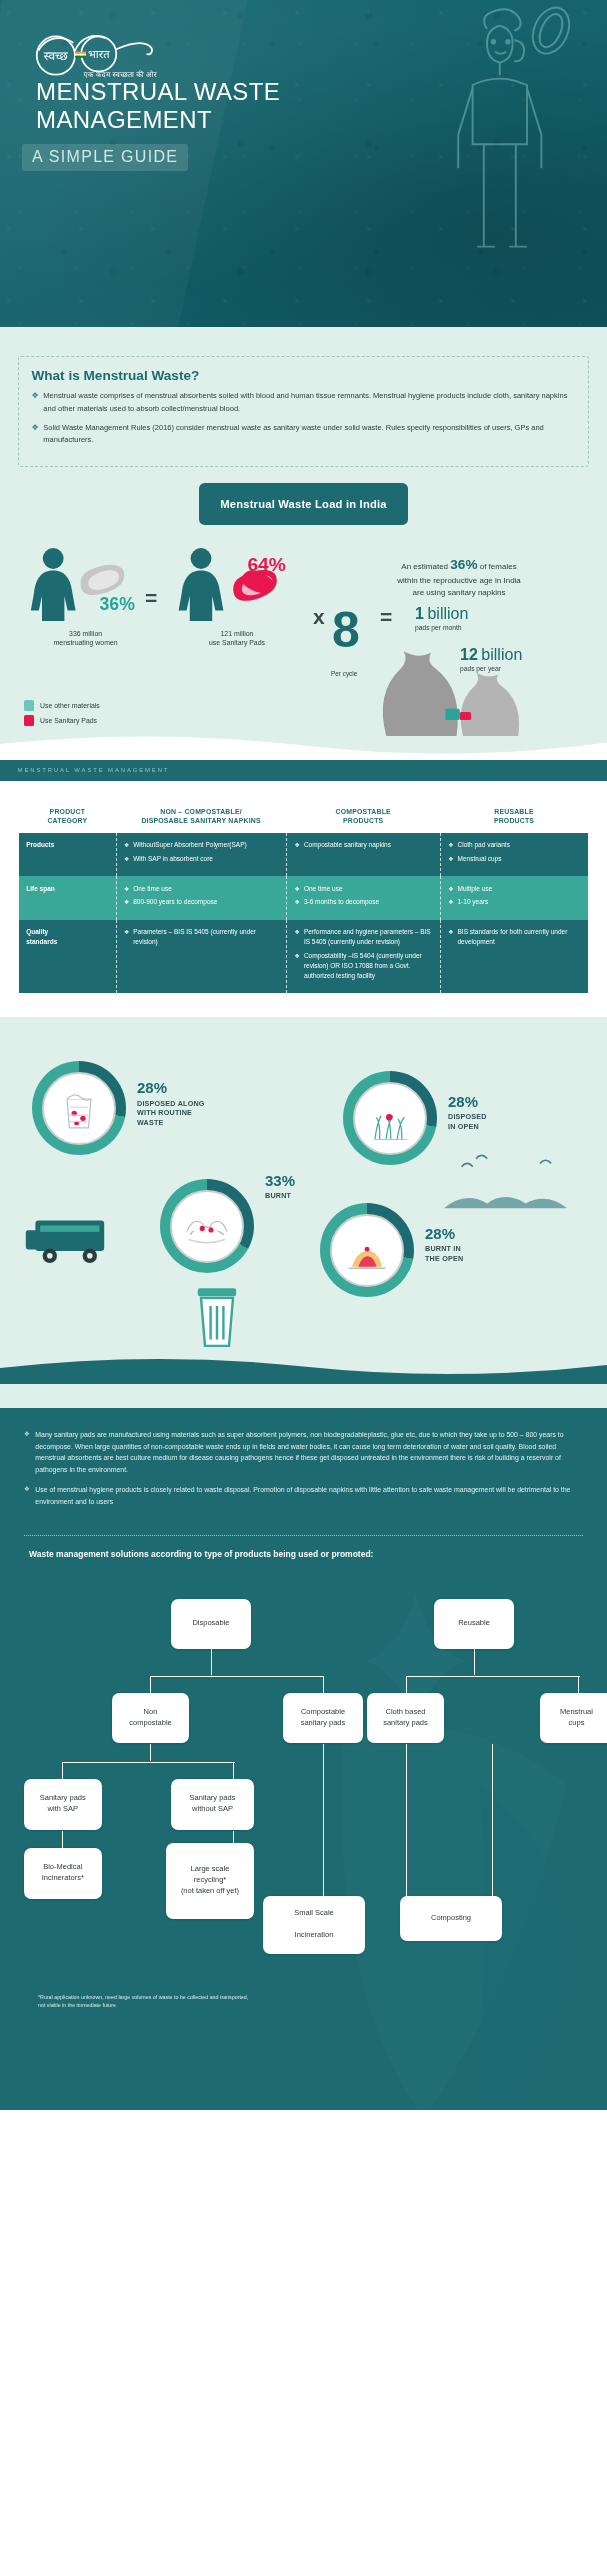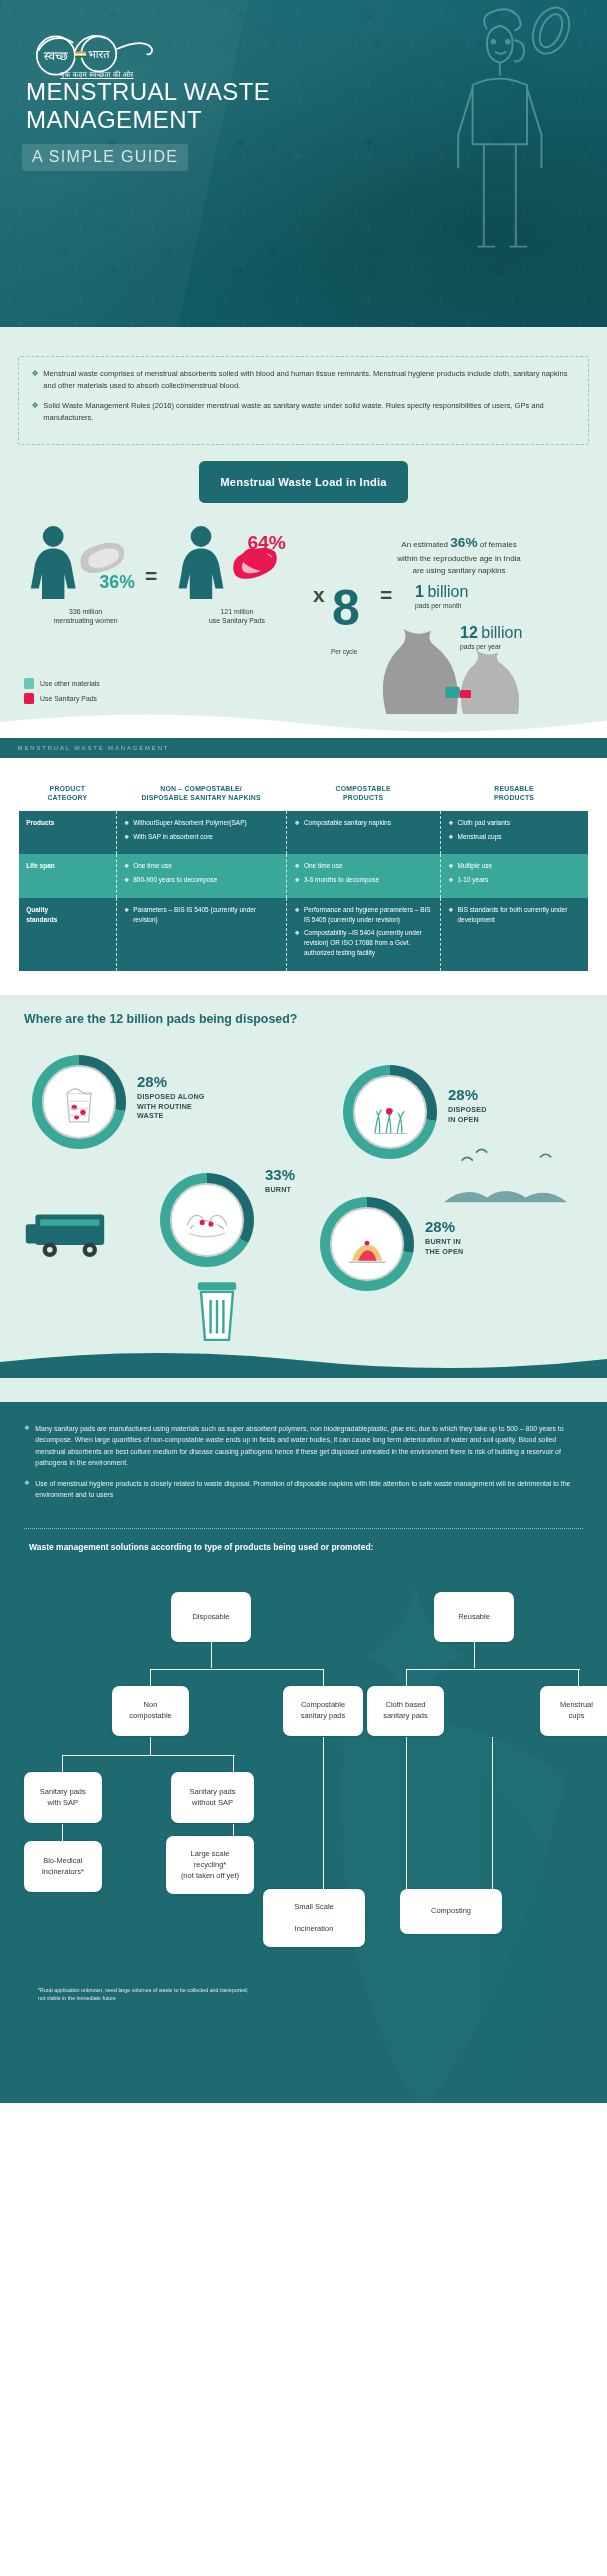--- a/index.html
+++ b/index.html
@@ -31,24 +31,24 @@
   }
   .hero-diag {
     position:absolute; left:-32px; top:-48px; width:240px; height:447px;
     background: rgba(255,255,255,0.035);
     transform: rotate(12deg);
   }
   .logo { position:absolute; left:22.4px; top:19px; width:144px; height:62px; }
   .logo-sub {
     position:absolute; left:37px; top:69px; width:120px;
     color:#fff; font-family:"Liberation Serif", serif;
-    font-size:7.2px; letter-spacing:0.3px; text-align:center;text-decoration:underline;
+    font-size:7.2px; letter-spacing:0.3px; text-align:right;
   }
   .hero-title {
-    position:absolute; left:26px; top:78px;
+    position:absolute; left:36px; top:78px;
     color:#ffffff; font-size:24px; line-height:1.18;
     font-weight:300; letter-spacing:0.4px;
   }
   .hero-badge {
     position:absolute; left:22.4px; top:144px;
     background:rgba(255,255,255,0.14);
     border-radius:2.4px; padding:4px 9.6px 4.8px 9.6px;
     color:#cfe9e6; font-size:16px; letter-spacing:1.3px; font-weight:300;
   }
   .hero-girl { position:absolute; right:16px; top:4.8px; opacity:.42; }
@@ -215,20 +215,21 @@
     </svg>
   </section>
 
   <section class="mint">
     <svg class="wave-top" viewBox="0 0 760 26" preserveAspectRatio="none" height="21">
       <path d="M0 0 Q190 26 380 10 T760 2 L760 26 L0 26 Z" fill="#dff0ea"></path>
       <rect x="0" y="0" width="760" height="4" fill="#0f5760" opacity="0"></rect>
     </svg>
 
     <div class="card-what">
+      <div class="card-title">What is Menstrual Waste?</div>
 
       <div class="bullet-row">
         <span class="bullet-mark">❖</span>
         <span class="bullet-txt">Menstrual waste comprises of  menstrual absorbents soiled with blood and human tissue remnants. Menstrual hygiene products include cloth, sanitary napkins and other materials used to absorb collect/menstrual blood.</span>
       </div>
       <div class="bullet-row">
         <span class="bullet-mark">❖</span>
         <span class="bullet-txt">Solid Waste Management Rules (2016) consider menstrual waste as sanitary waste under solid waste. Rules specify responsibilities of users, GPs and manufacturers.</span>
       </div>
     </div>
@@ -449,21 +450,20 @@
                 <span class="m">❖</span>
                 <span>BIS standards for both currently under development</span>
               </div>
           </td>
         </tr>
       </tbody>
     </table>
   </section>
 
   <section class="disposal">
-    <h2>Where are the 12 billion pads being disposed?</h2>
 
     <div class="donuts">
 
       <div class="donut-group" style="left:32px; top:24px;">
         <div class="donut" style="background:conic-gradient(#1d6a70 0deg 100.8deg, #3aa899 100.8deg 360deg);"></div>
         <svg class="donut-ic" viewBox="0 0 118 118">
           <path d="M44 48 h30 l-3 36 h-24 z" fill="#ffffff" stroke="#b9c2c1" stroke-width="1.6"></path>
           <path d="M44 48 q10 -10 18 -2 q6 5 12 2" fill="#ffffff" stroke="#b9c2c1" stroke-width="1.6"></path>
           <circle cx="53" cy="66" r="3.4" fill="#e8174f"></circle>
           <circle cx="64" cy="72" r="3.4" fill="#e8174f"></circle>
@@ -654,21 +654,21 @@
           <span>without SAP</span>
         </span>
       </div>
 
       <div class="node" style="left:12.8px; top:289px; width:78px; height:51px;">
         <span>
           <span>Bio-Medical</span><br>
           <span>Incinerators*</span>
         </span>
       </div>
-      <div class="node" style="left:155px; top:284px; width:88px; height:58px;">
+      <div class="node" style="left:155px; top:284px; width:88px; height:76px;">
         <span>
           <span>Large scale</span><br>
           <span>recycling*</span><br>
           <span>(not taken off yet)</span>
         </span>
       </div>
 
       <div class="node" style="left:252px; top:337px; width:102px; height:58px;">
         <span>
           <span>Small Scale</span><br><br>

